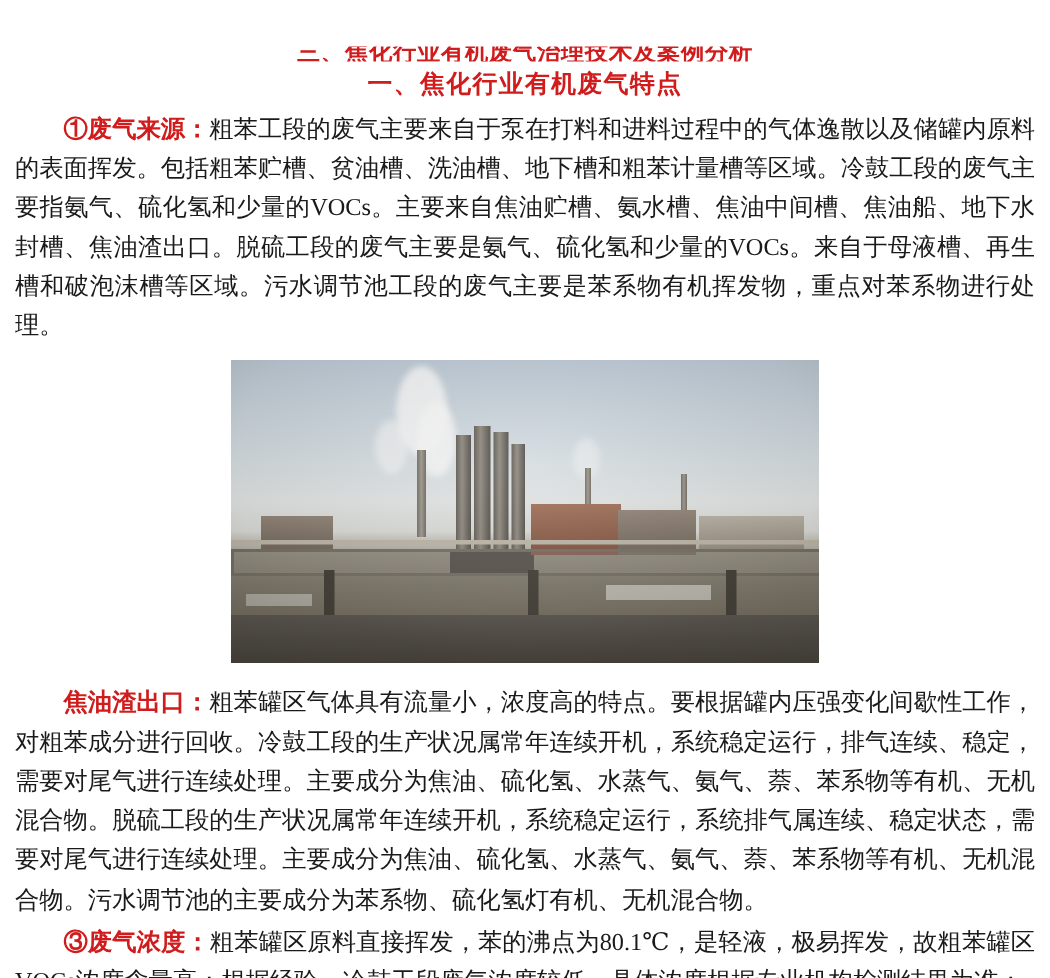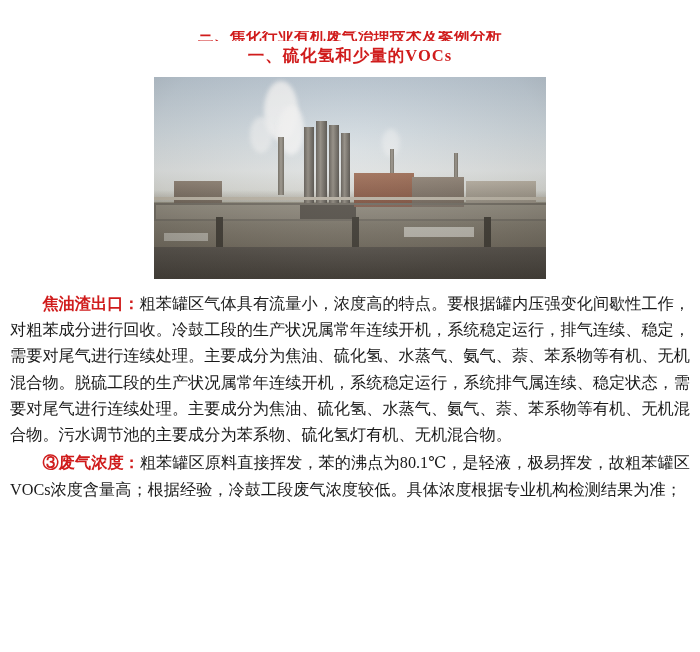--- a/index.html
+++ b/index.html
@@ -128,22 +128,25 @@
     background: radial-gradient(ellipse at 50% 35%, rgba(255,255,255,0.12), rgba(90,88,80,0.10) 70%, rgba(60,58,52,0.22) 100%);
   }
 </style>
 </head>
 <body>
 
 <div class="page">
 
   <div class="cut-title">三、焦化行业有机废气治理技术及案例分析</div>
 
-  <h1 class="section-title">一、硫化氢和少量的VOCs</h1>
-
+  <h1 class="section-title">一、焦化行业有机废气特点</h1>
+
+  <p class="para">
+    <span class="lead">①废气来源：</span><span>粗苯工段的废气主要来自于泵在打料和进料过程中的气体逸散以及储罐内原料的表面挥发。包括粗苯贮槽、贫油槽、洗油槽、地下槽和粗苯计量槽等区域。冷鼓工段的废气主要指氨气、硫化氢和少量的VOCs。主要来自焦油贮槽、氨水槽、焦油中间槽、焦油船、地下水封槽、焦油渣出口。脱硫工段的废气主要是氨气、硫化氢和少量的VOCs。来自于母液槽、再生槽和破泡沫槽等区域。污水调节池工段的废气主要是苯系物有机挥发物，重点对苯系物进行处理。</span>
+  </p>
 
   <div class="figure">
     <div class="photo">
       <div class="sky"></div>
       <div class="horizon"></div>
       <div class="ground"></div>
 
       
       <div class="smoke" style="left:110px; top:4px; width:34px; height:60px;"></div>
       <div class="smoke" style="left:124px; top:28px; width:26px; height:50px;"></div>

